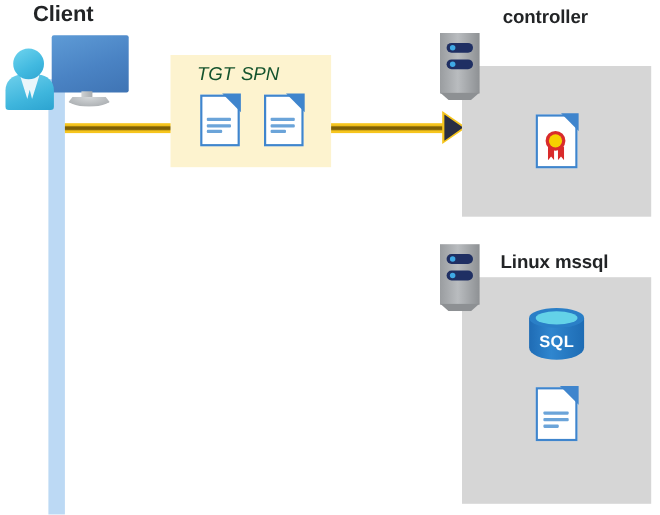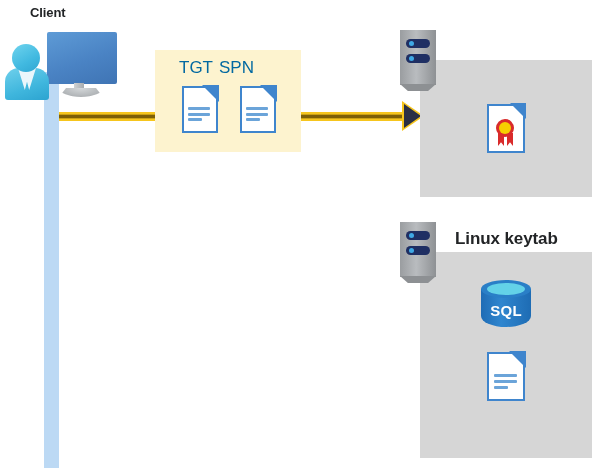--- a/index.html
+++ b/index.html
@@ -22,21 +22,21 @@
   .abs { position: absolute; }
 
   
   .title {
     font-weight: bold;
     color: #222426;
     letter-spacing: -0.1px;
   }
   .title-client {
     left: 30px; top: 2px;
-    font-size: 13px;
+    font-size: 20px;
     line-height: 22px;
   }
   .title-dc {
     left: 457px; top: 4px;
     font-size: 17px;
     line-height: 23px;
     width: 140px;
   }
   .title-linux {
     left: 455px; top: 227px;
@@ -149,21 +149,22 @@
   .doc .ln1 { top: 45%;  width: 60%; }
   .doc .ln2 { top: 57%;  width: 60%; }
   .doc .ln3 { top: 69%;  width: 38%; }
 
   .doc-tgt { left: 182px; top: 86px;  width: 36px; height: 47px; }
   .doc-spn { left: 240px; top: 86px;  width: 36px; height: 47px; }
   .doc-keytab { left: 487px; top: 352px; width: 38px; height: 49px; }
 
   .doc-label {
     font-size: 17px;
-    color: #0369a1;
+    color: #14532d;
+    font-style: italic;
   }
   .label-tgt { left: 179px; top: 58px; }
   .label-spn { left: 219px; top: 58px; }
 
   
   .cert { left: 487px; top: 104px; width: 38px; height: 49px; }
   .cert .page {
     position: absolute; inset: 0;
     background: #ffffff;
     border: 2px solid #3f85cd;
@@ -318,20 +319,21 @@
     <div class="page"></div>
     <div class="fold-tri"></div>
     <div class="ln ln1"></div>
     <div class="ln ln2"></div>
     <div class="ln ln3"></div>
   </div>
 
   <div class="abs panel panel-dc"></div>
 
   <div class="abs title title-dc">
+    <div>controller</div>
   </div>
 
   <div class="abs rack rack-dc">
     <div class="pill pill1">
         <span class="dot"></span>
       </div>
     <div class="pill pill2">
         <span class="dot"></span>
       </div>
     <div class="foot"></div>
@@ -341,21 +343,21 @@
     <div class="page"></div>
     <div class="fold-tri"></div>
     <div class="tail-l"></div>
     <div class="tail-r"></div>
     <div class="seal-ring"></div>
     <div class="seal-core"></div>
   </div>
 
   <div class="abs panel panel-linux"></div>
 
-  <div class="abs title title-linux">Linux keytab</div>
+  <div class="abs title title-linux">Linux mssql</div>
 
   <div class="abs rack rack-linux">
     <div class="pill pill1">
         <span class="dot"></span>
       </div>
     <div class="pill pill2">
         <span class="dot"></span>
       </div>
     <div class="foot"></div>
   </div>

